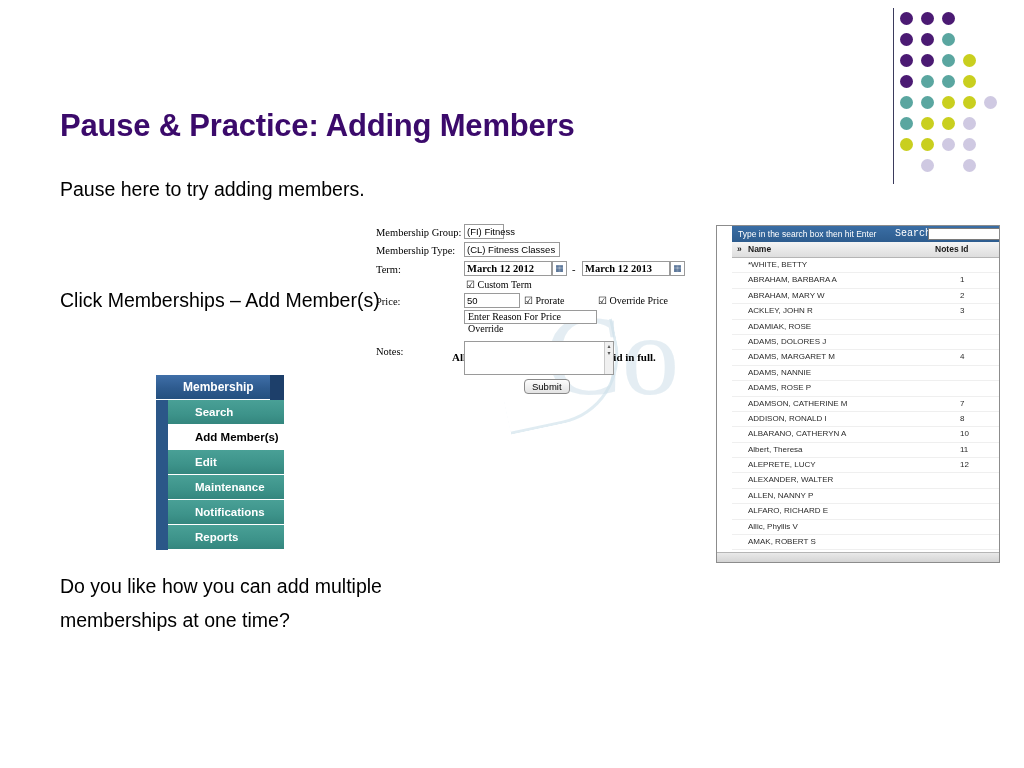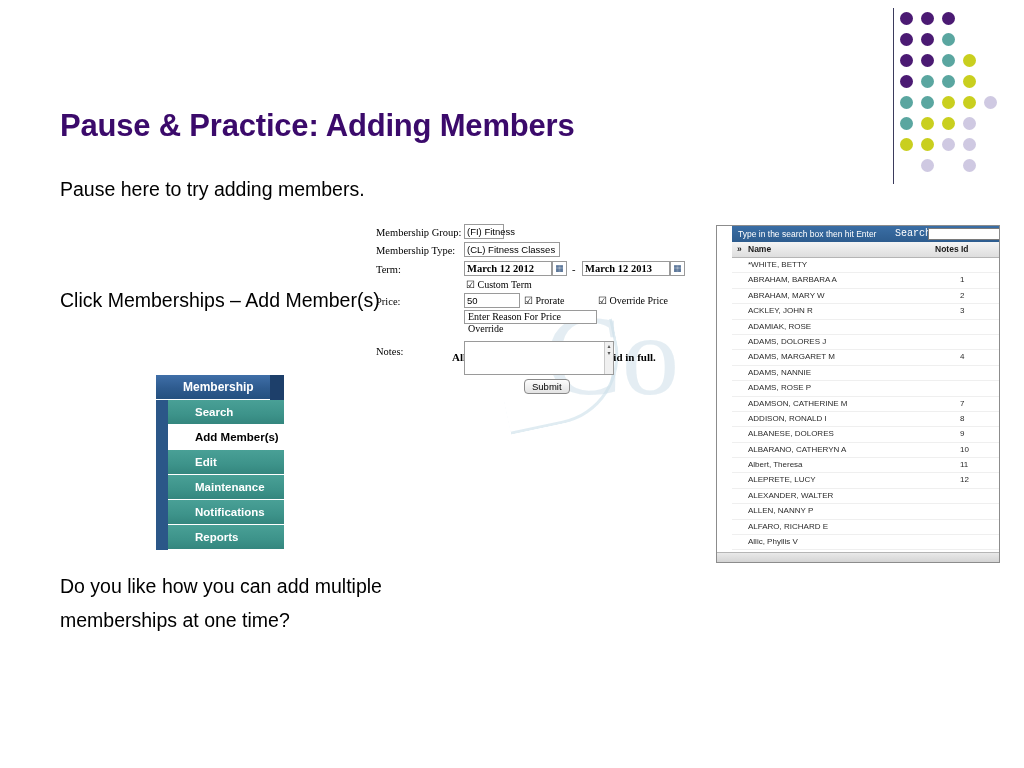--- a/index.html
+++ b/index.html
@@ -473,24 +473,20 @@
       </div>
       <div class="g-row">
         <span class="c-name">ADAMSON, CATHERINE M</span>
         <span class="c-id">7</span>
       </div>
       <div class="g-row">
         <span class="c-name">ADDISON, RONALD I</span>
         <span class="c-id">8</span>
       </div>
       <div class="g-row">
-        <span class="c-name">ALBANESE, DOLORES</span>
-        <span class="c-id">9</span>
-      </div>
-      <div class="g-row">
         <span class="c-name">ALBARANO, CATHERYN A</span>
         <span class="c-id">10</span>
       </div>
       <div class="g-row">
         <span class="c-name">Albert, Theresa</span>
         <span class="c-id">11</span>
       </div>
       <div class="g-row">
         <span class="c-name">ALEPRETE, LUCY</span>
         <span class="c-id">12</span>

